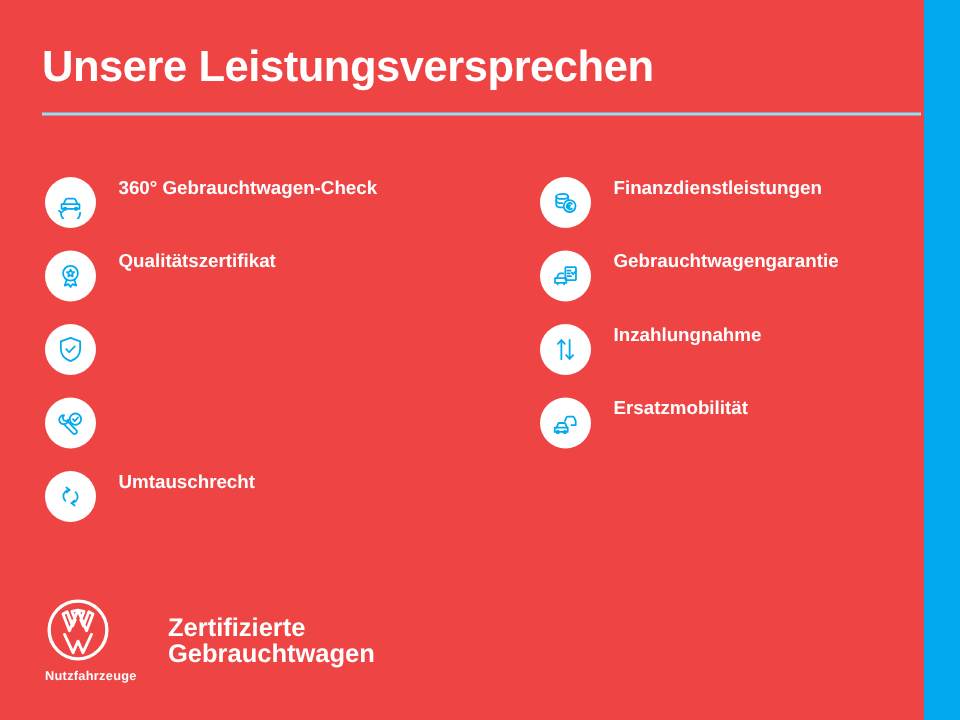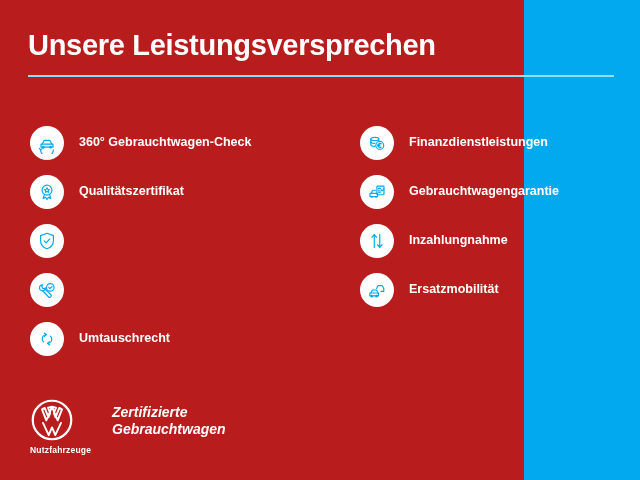--- a/index.html
+++ b/index.html
@@ -9,23 +9,23 @@
   }
   body {
     width: 640px;
     height: 480px;
     overflow: hidden;
     font-family: "Liberation Sans", "DejaVu Sans", sans-serif;
     background: #03a9ef;
   }
   .slide {
     position: relative;
-    width: 524px;
+    width: 616px;
     height: 480px;
-    background: #b91c1c;
+    background: #ef4444;
     box-sizing: border-box;
   }
 
   
   .header {
     position: absolute;
     left: 28px;
     top: 28px;
     width: 586px;
   }
@@ -55,21 +55,20 @@
   }
   .col {
     display: flex;
     flex-direction: column;
   }
   .col-left  { margin-left: 30px;  width: 300px; }
   .col-right { margin-left: 30px;  width: 260px; }
 
   .feature-row {
     display: flex;
-    align-items: center;
     height: 49px;
   }
   .icon-badge {
     flex: 0 0 auto;
     width: 34px;
     height: 34px;
     border-radius: 50%;
     background: #ffffff;
     display: flex;
     align-items: center;
@@ -111,27 +110,26 @@
   .brand-sub {
     margin-top: 3px;
     font-size: 8.5px;
     font-weight: bold;
     color: #ffffff;
     letter-spacing: 0.2px;
     white-space: nowrap;
   }
   .brand-claim {
     margin-left: 18px;
-    margin-top: 6px;
-    font-size: 14px;
+    margin-top: 12px;
+    font-size: 17px;
     font-weight: bold;
     color: #ffffff;
     line-height: 17px;
     white-space: nowrap;
-    font-style: italic;
   }
 </style>
 </head>
 <body>
 
 <div class="slide">
 
   <div class="header">
     <div class="page-title">Unsere Leistungsversprechen</div>
     <div class="title-rule"></div>

